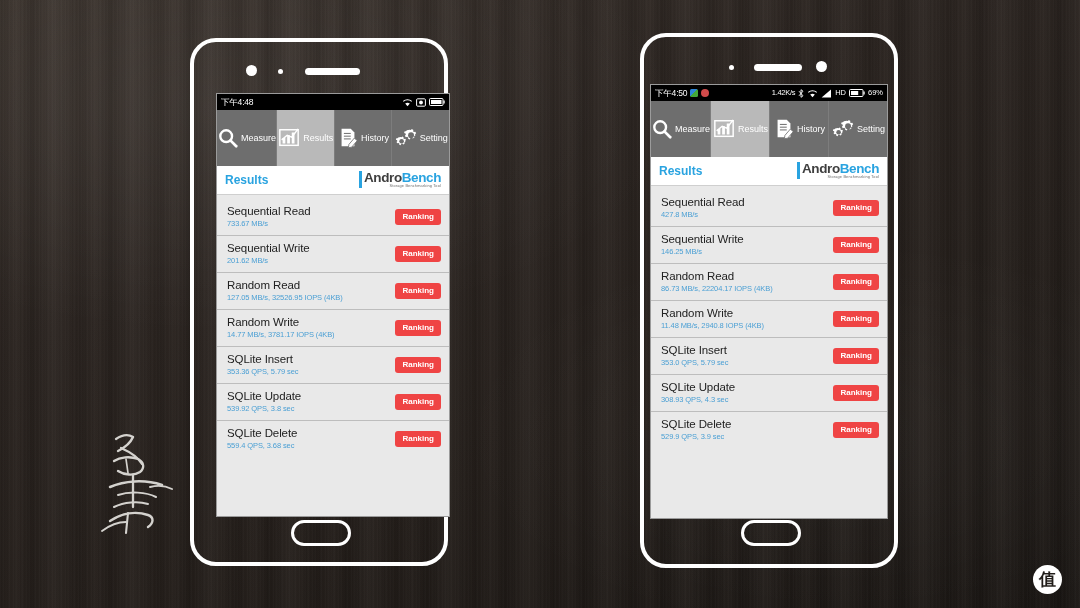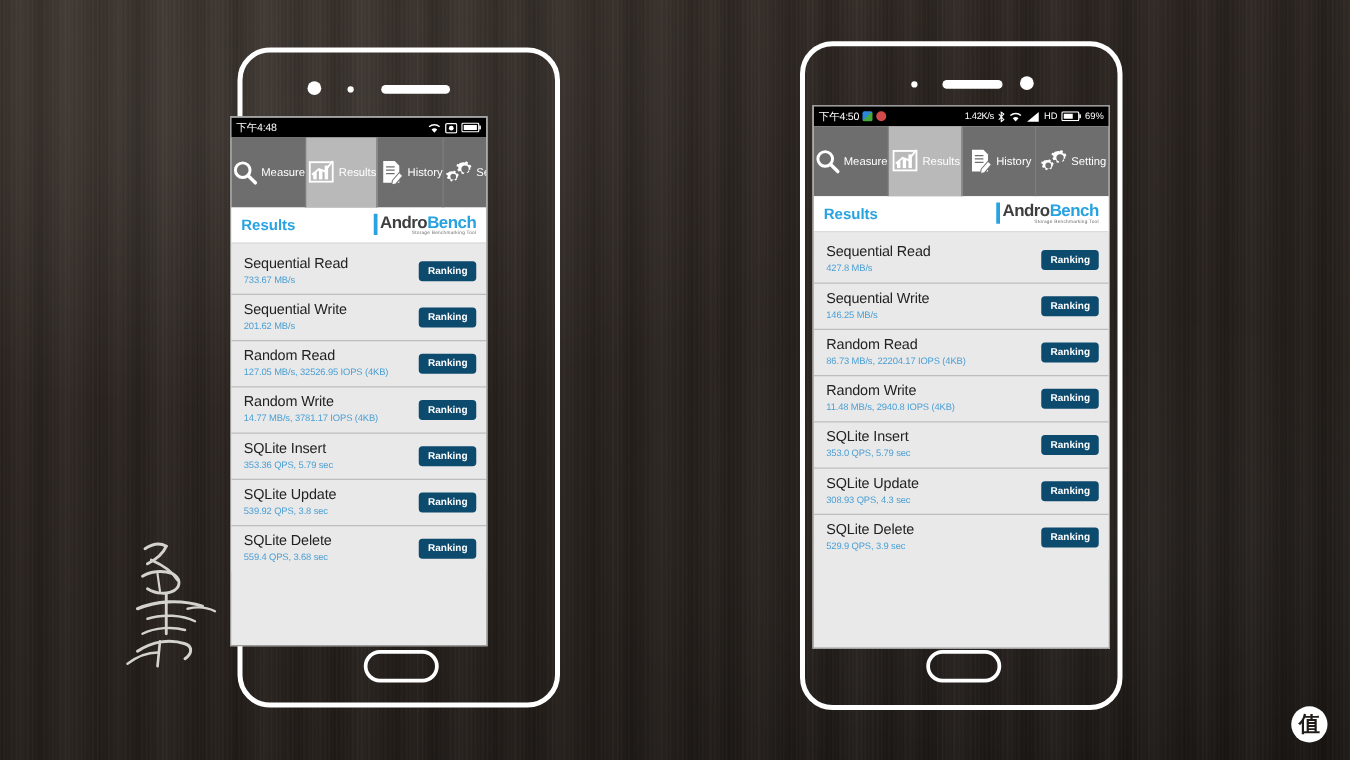--- a/index.html
+++ b/index.html
@@ -67,21 +67,21 @@
   }
 
   
   .screen {
     position: absolute;
     background: #e9e9e9;
     overflow: hidden;
     border: 1px solid #9b9b9b;
     box-sizing: border-box;
   }
-  .screen.left  { left: 184px; top: 93px;  width: 206px; height: 424px; }
+  .screen.left  { left: 216px; top: 93px;  width: 234px; height: 424px; }
   .screen.right { left: 650px; top: 84px;  width: 238px; height: 435px; }
 
   
   .statusbar {
     height: 16px;
     background: #000000;
     color: #ffffff;
     display: flex;
     align-items: center;
     justify-content: space-between;
@@ -163,21 +163,21 @@
     justify-content: space-between;
     padding: 6px 8px 7px 10px;
     border-bottom: 1px solid #bdbdbd;
     box-sizing: border-box;
   }
   .row:last-child { border-bottom: none; }
   .row-texts { display: flex; flex-direction: column; gap: 2px; }
   .row-title { font-size: 11.5px; color: #222222; letter-spacing: -0.1px; }
   .row-sub { font-size: 7.5px; color: #4a9fd4; letter-spacing: -0.1px; }
   .rank-btn {
-    background: #0c4a6e;
+    background: #ef4444;
     color: #ffffff;
     font-size: 8px;
     font-weight: bold;
     border-radius: 3px;
     padding: 4px 7px;
     border: none;
     line-height: 1;
     font-family: "Liberation Sans", sans-serif;
     cursor: pointer;
   }

